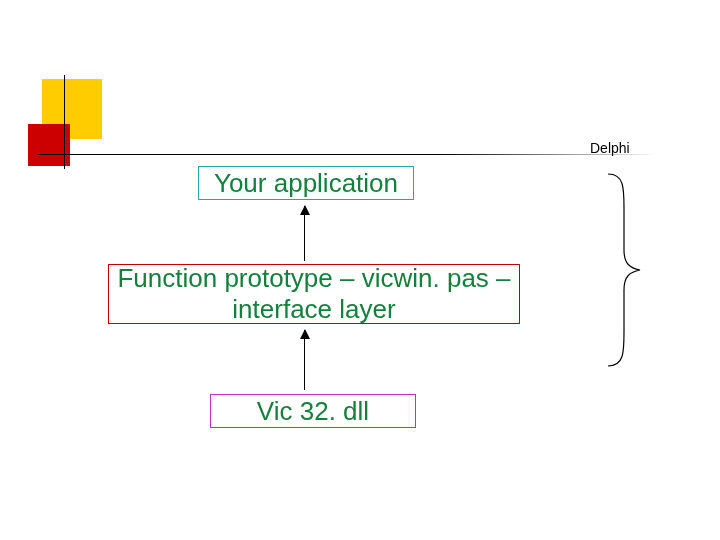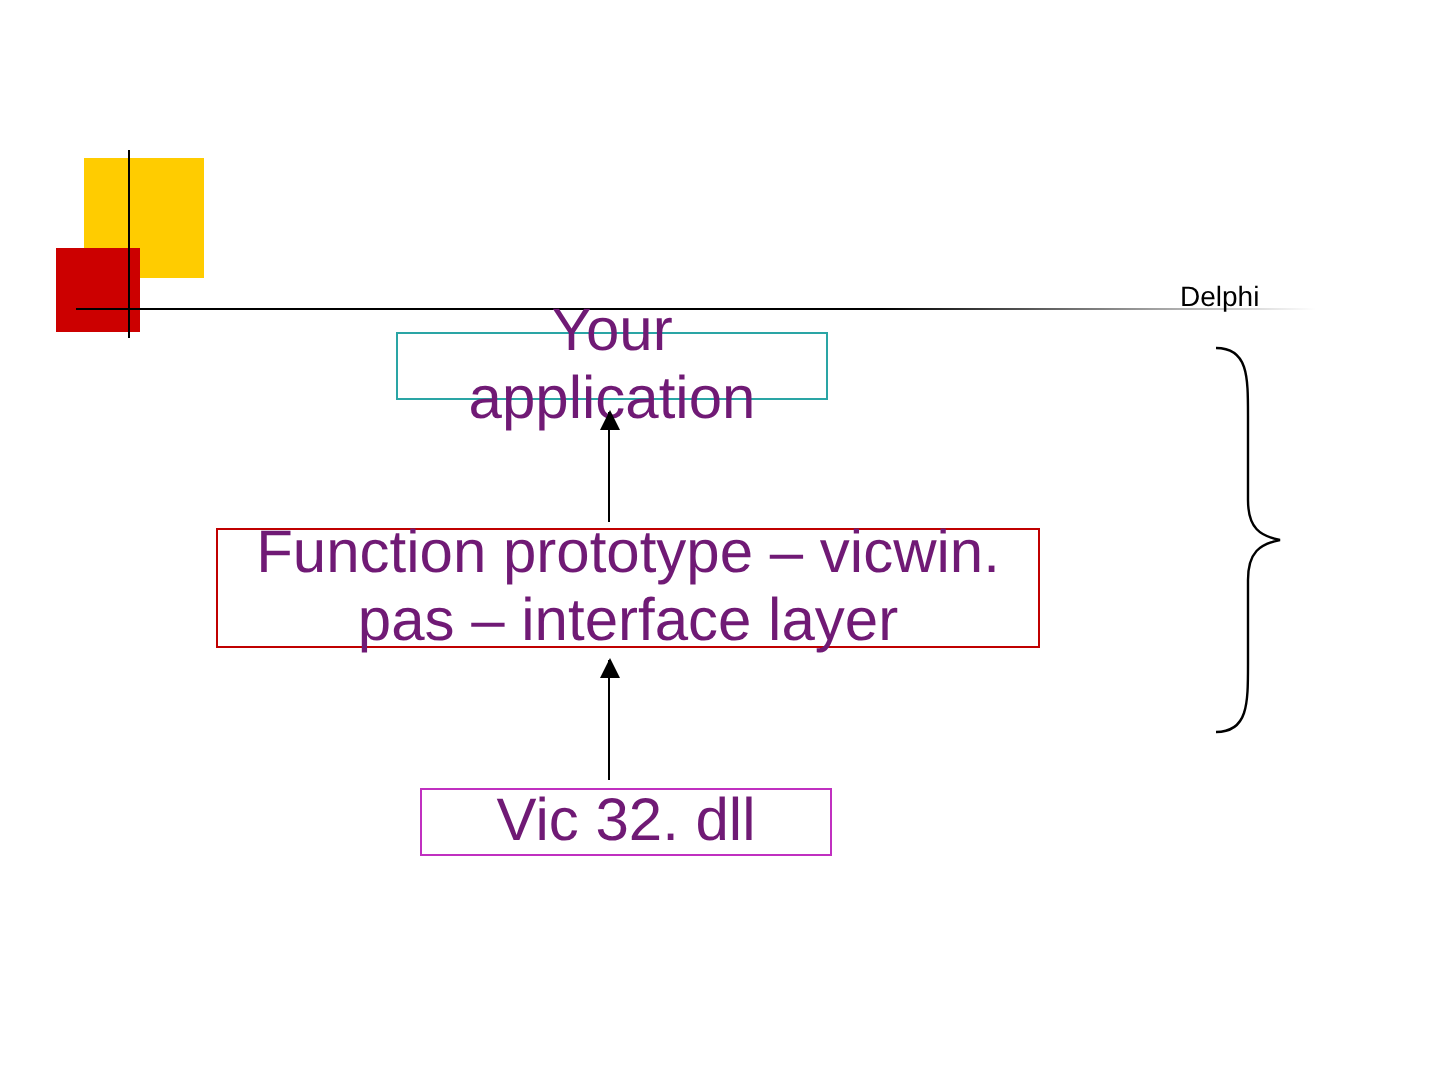--- a/index.html
+++ b/index.html
@@ -41,22 +41,22 @@
     background: #000;
   }
   .box {
     position: absolute;
     background: #fff;
     border: 1px solid;
     display: flex;
     align-items: center;
     justify-content: center;
     text-align: center;
-    font-size: 30px;
-    color: #701a75;
+    font-size: 26px;
+    color: #15803d;
     padding: 4px 6px;
   }
   .box-teal { border-color: #2aa5a5; }
   .box-red { border-color: #c00000; }
   .box-magenta { border-color: #c030c0; text-align: right; }
   .label-delphi {
     position: absolute;
     font-size: 14px;
     color: #000;
   }

